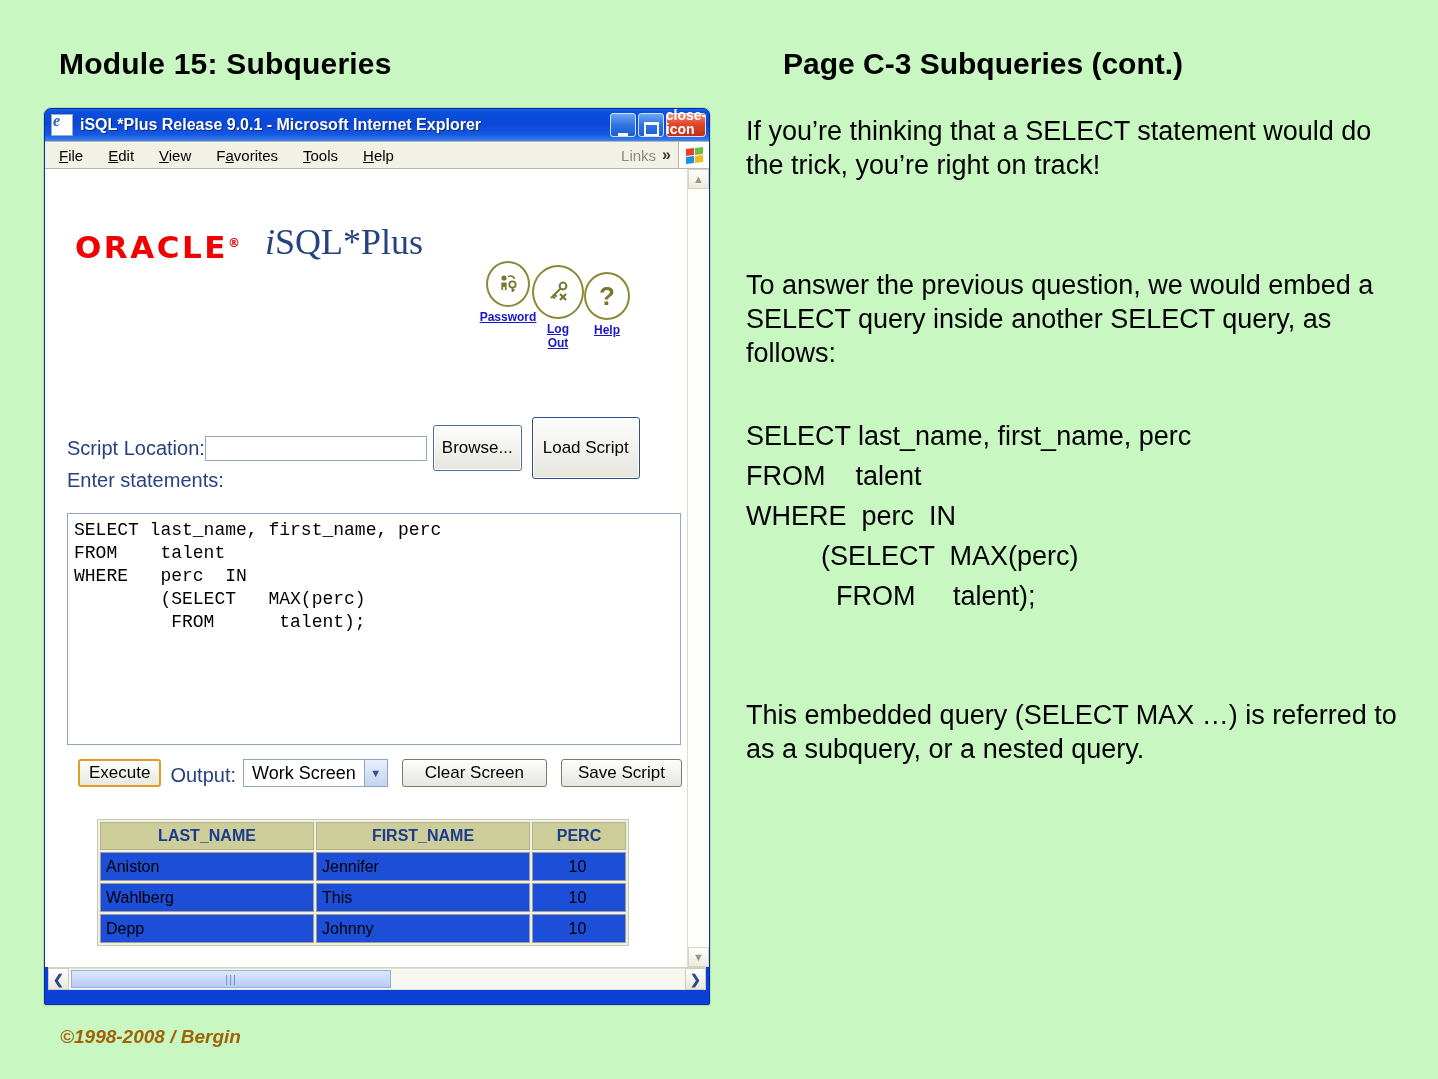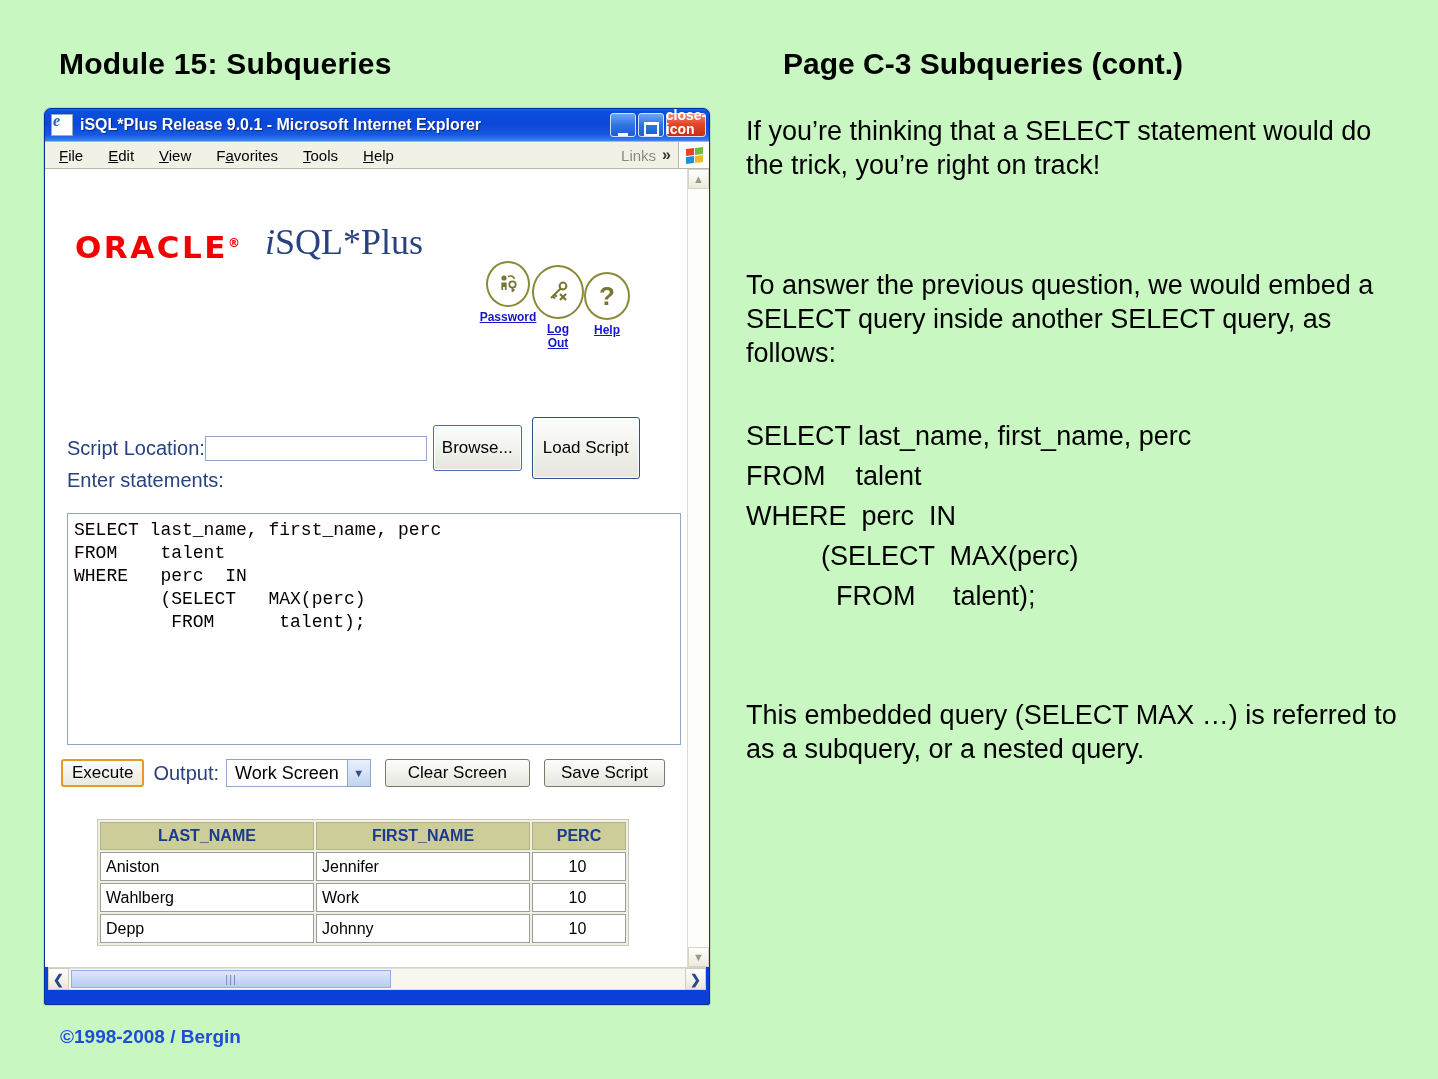--- a/index.html
+++ b/index.html
@@ -60,21 +60,22 @@
   }
   #para-3 { top: 698px; }
 
   
   #footer {
     position: absolute;
     left: 60px;
     top: 1026px;
     font-size: 19px;
     font-weight: bold;
-    color: #1d4ed8;
+    font-style: italic;
+    color: #a16207;
   }
 
   
   #browser-window {
     position: absolute;
     left: 44px;
     top: 108px;
     width: 666px;
     height: 897px;
     background: #0a3fd8;
@@ -344,23 +345,23 @@
     font-size: 18px;
     line-height: 23px;
     color: #000;
     white-space: pre;
     overflow: hidden;
   }
 
   
   #action-row {
     position: absolute;
-    left: 16px; top: 590px;
-    display: flex;
-    align-items: center;
+    left: 33px; top: 590px;
+    display: flex;
+    align-items: flex-end;
   }
   #execute-btn {
     background: linear-gradient(180deg,#fdfdfd,#e9e9e1);
     border: 2px solid #e39b23;
     border-radius: 3px;
     font-size: 17px;
     padding: 2px 9px;
     box-sizing: border-box;
     font-family: "Liberation Sans", sans-serif;
   }
@@ -407,21 +408,21 @@
   #results-table th {
     background: #cdcd99;
     color: #1a3a8f;
     font-size: 16px;
     font-weight: bold;
     padding: 4px 6px;
     border: 1px solid #b4b486;
     text-align: center;
   }
   #results-table td {
-    background: #ffffff;
+    background: #1d4ed8;
     border: 1px solid #9d9d9d;
     font-size: 16px;
     color: #000;
     padding: 3px 5px;
     height: 21px;
   }
   #results-table td.num { text-align: center; padding-right: 8px; }
   .col-last { width: 200px; }
   .col-first { width: 200px; }
   .col-perc { width: 80px; }
@@ -590,21 +591,21 @@
           </tr>
         </thead>
         <tbody>
           <tr>
             <td>Aniston</td>
             <td>Jennifer</td>
             <td class="num">10</td>
           </tr>
           <tr>
             <td>Wahlberg</td>
-            <td>Work</td>
+            <td>This</td>
             <td class="num">10</td>
           </tr>
           <tr>
             <td>Depp</td>
             <td>Johnny</td>
             <td class="num">10</td>
           </tr>
         </tbody>
       </table>
 

